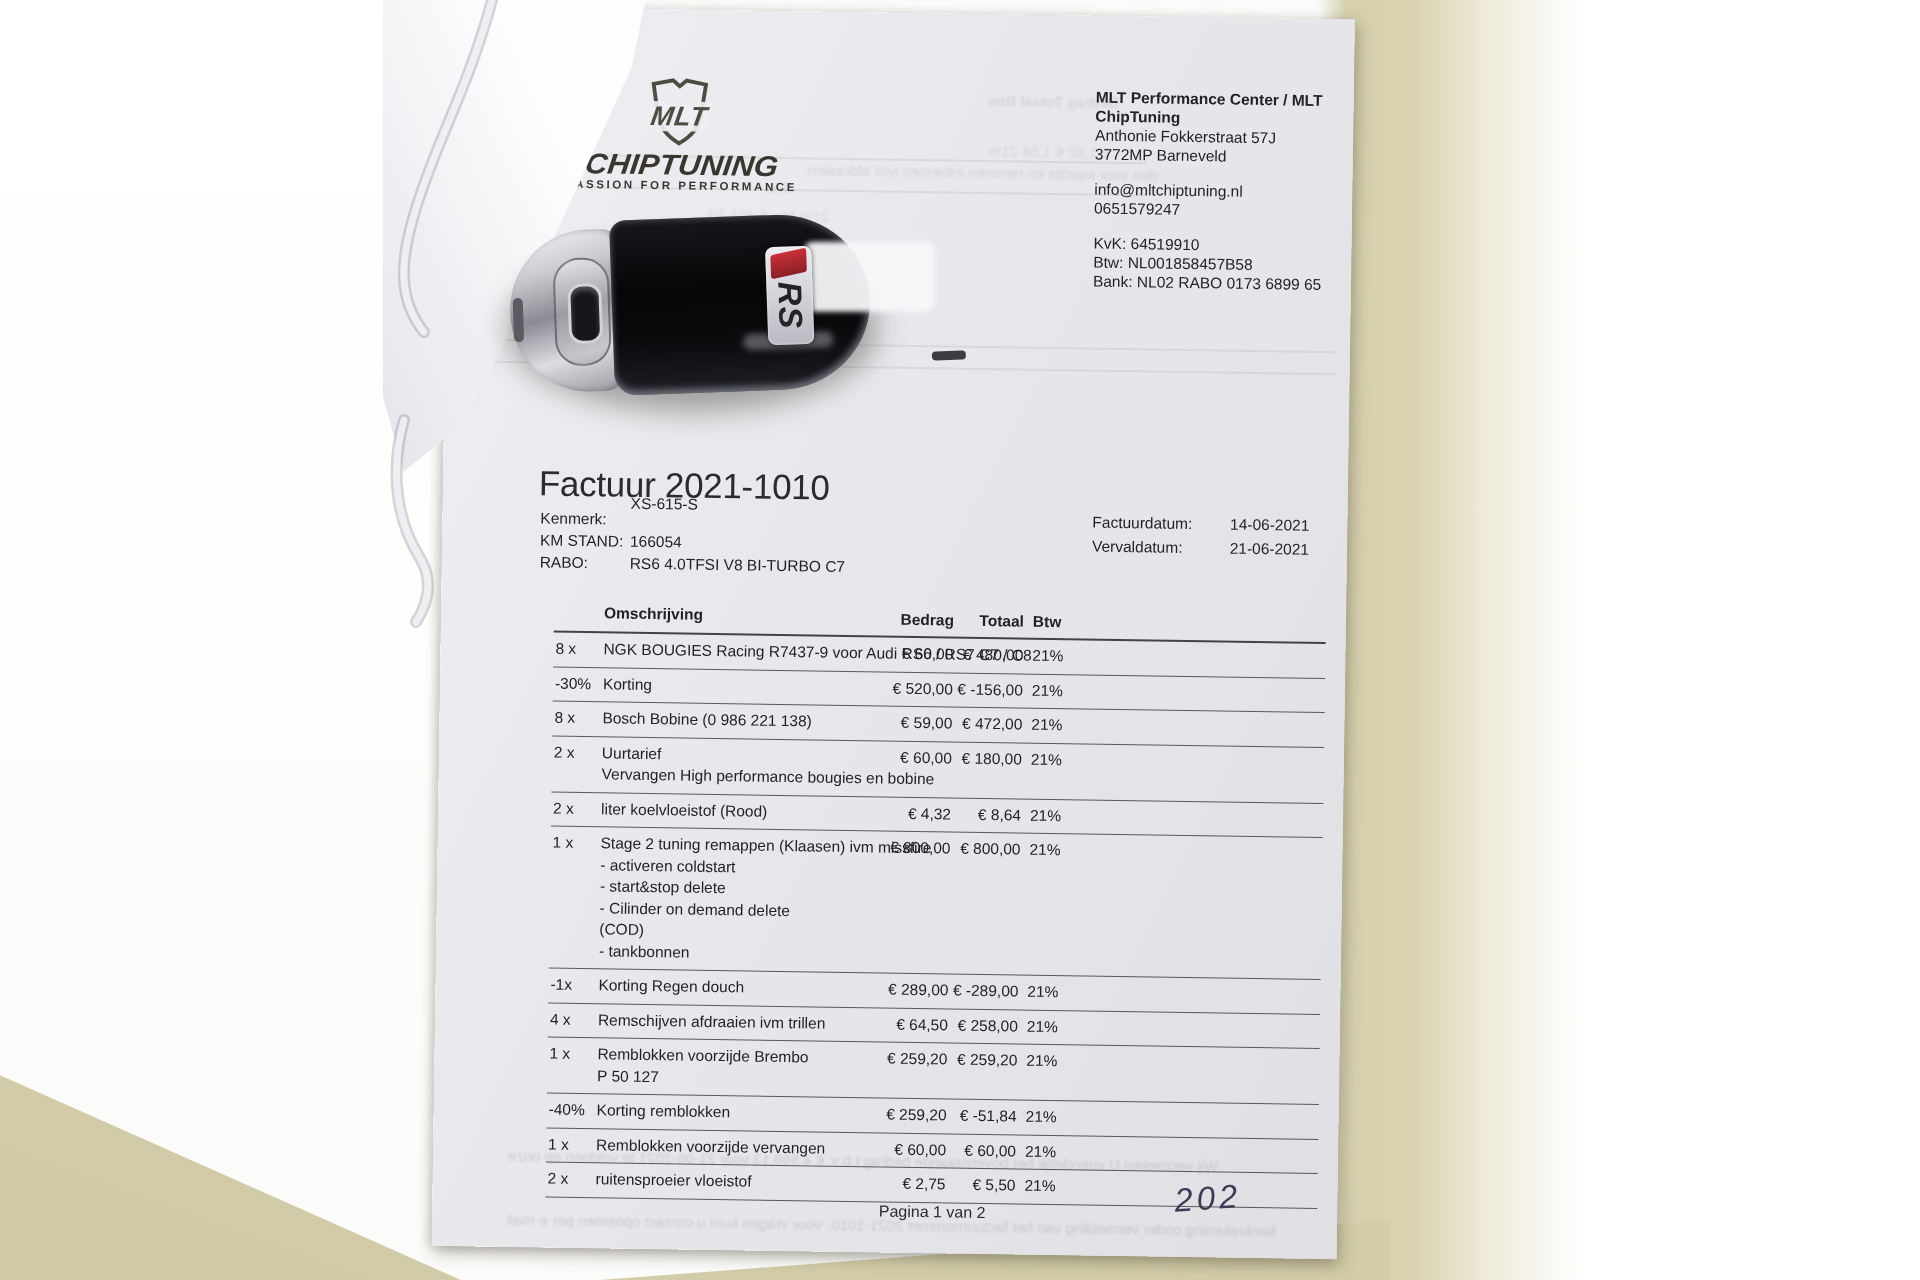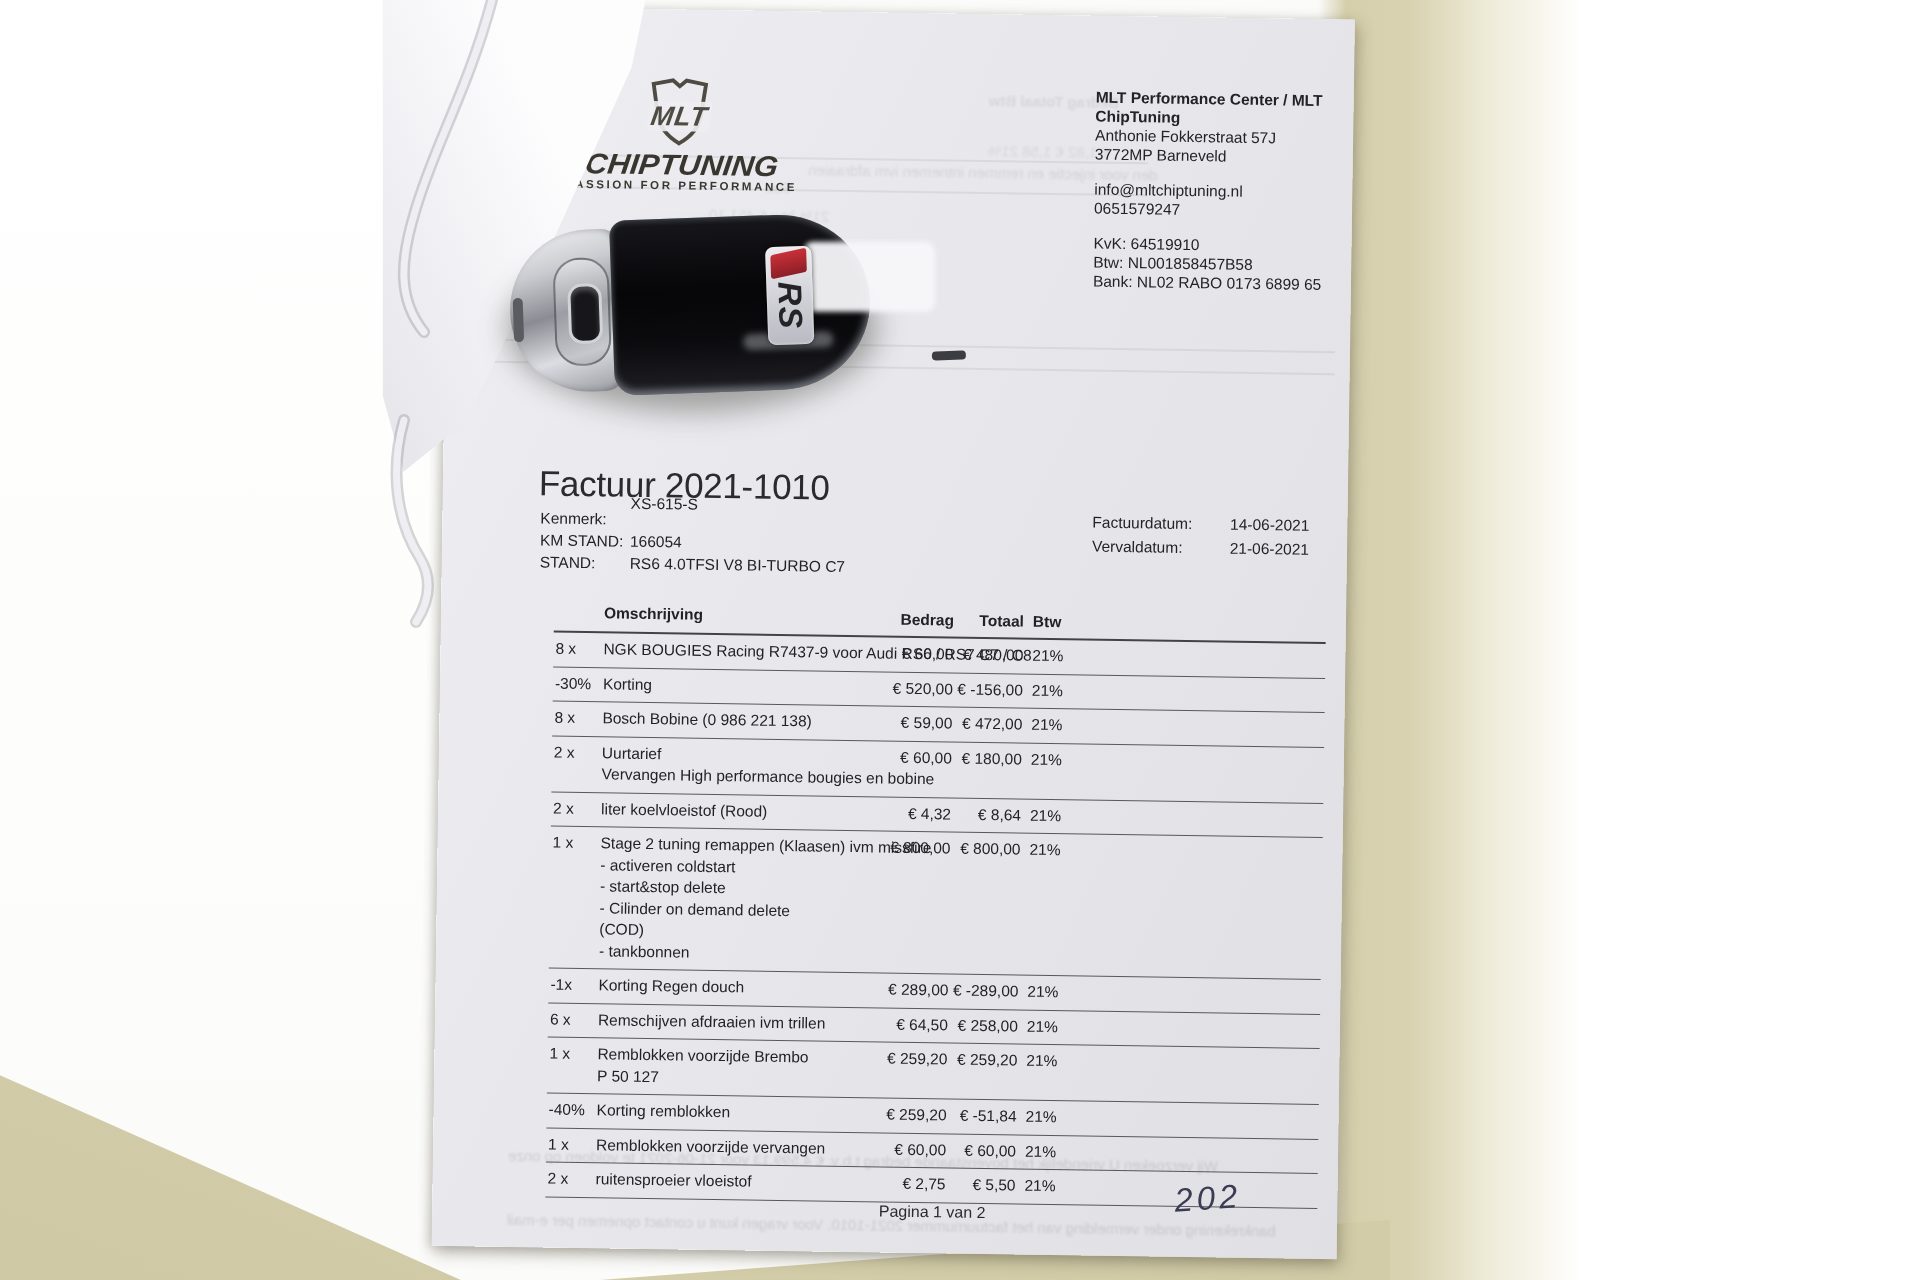--- a/index.html
+++ b/index.html
@@ -161,21 +161,21 @@
       <div>KvK: 64519910</div>
       <div>Btw: NL001858457B58</div>
       <div>Bank: NL02 RABO 0173 6899 65</div>
     </div>
 
     <div class="inv-title">Factuur 2021-1010</div>
     <div class="meta-label" style="top:502px;">Kenmerk:</div>
     <div class="meta-value" style="top:486px;">XS-615-S</div>
     <div class="meta-label" style="top:524px;">KM STAND:</div>
     <div class="meta-value" style="top:524px;">166054</div>
-    <div class="meta-label" style="top:546px;">STAND:</div>
+    <div class="meta-label" style="top:546px;">RABO:</div>
     <div class="meta-value" style="top:546px;">RS6 4.0TFSI V8 BI-TURBO C7</div>
 
     <div class="date-label" style="top:498px;">Factuurdatum:</div>
     <div class="date-value" style="top:498px;">14-06-2021</div>
     <div class="date-label" style="top:522px;">Vervaldatum:</div>
     <div class="date-value" style="top:522px;">21-06-2021</div>
 
     <div class="inv-table">
       <div class="trow thead">
         <div class="qty"></div>
@@ -263,21 +263,21 @@
         <div class="desc">
               <div class="dline">Korting Regen douch</div>
             </div>
         <div class="amt bedrag">€ 289,00</div>
         <div class="amt totaal">€ -289,00</div>
         <div class="btw-cell btw">21%</div>
         <div></div>
       </div>
 
       <div class="trow">
-        <div class="qty">6 x</div>
+        <div class="qty">4 x</div>
         <div class="desc">
               <div class="dline">Remschijven afdraaien ivm trillen</div>
             </div>
         <div class="amt bedrag">€ 64,50</div>
         <div class="amt totaal">€ 258,00</div>
         <div class="btw-cell btw">21%</div>
         <div></div>
       </div>
 
       <div class="trow">

